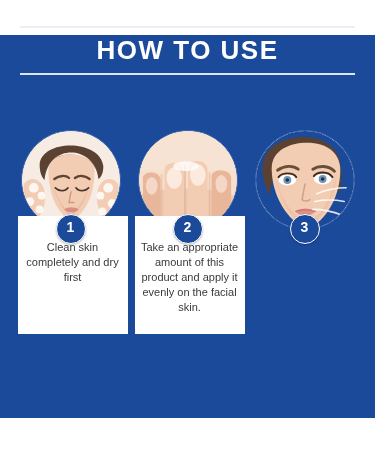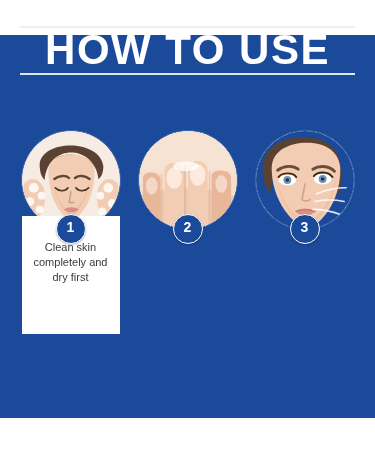--- a/index.html
+++ b/index.html
@@ -45,21 +45,21 @@
   }
   .rule.bottom {
     height: 2px;
     background: #dce5f2;
   }
   .title {
     text-align: center;
     color: #ffffff;
     font-family: "Liberation Sans", sans-serif;
     font-weight: 700;
-    font-size: 42px;
+    font-size: 26px;
     line-height: 42px;
     letter-spacing: 1.5px;
     padding: 1px 0 2px 0;
     white-space: nowrap;
   }
 
   
   .steps {
     position: absolute;
     left: 0;
@@ -113,21 +113,21 @@
     line-height: 25px;
     text-align: center;
     z-index: 4;
     box-shadow: 0 1px 2px rgba(0,0,0,0.25);
   }
 
   
   .card {
     position: relative;
     margin: -14px auto 0 auto;
-    width: 98px;
+    width: 110px;
     min-height: 118px;
     background: #ffffff;
     box-sizing: border-box;
     padding: 24px 6px 10px 6px;
     display: flex;
     align-items: flex-start;
     justify-content: center;
   }
   .card-text {
     color: #3a3a3a;
@@ -241,20 +241,23 @@
               <path d="M47 34 L47 100" stroke="#e0b295" stroke-width="2" opacity="0.7"></path>
               <path d="M23 44 L23 100" stroke="#e0b295" stroke-width="1.6" opacity="0.55"></path>
               <path d="M72 42 L72 100" stroke="#e0b295" stroke-width="1.6" opacity="0.55"></path>
 
               <ellipse cx="48" cy="36" rx="13" ry="5" fill="#ffffff" opacity="0.75"></ellipse>
             </g>
           </svg>
         </div>
         <div class="badge">2</div>
       </div>
+      <div class="card">
+        <div class="card-text">Take an appropriate amount of this product and apply it evenly on the facial skin.</div>
+      </div>
     </div>
 
     <div class="step">
       <div class="photo-wrap">
         <div class="photo">
           <svg viewBox="0 0 100 100" preserveAspectRatio="xMidYMid slice" aria-hidden="true">
             <defs>
               <clipPath id="c3">
                   <circle cx="50" cy="50" r="50"></circle>
                 </clipPath>

